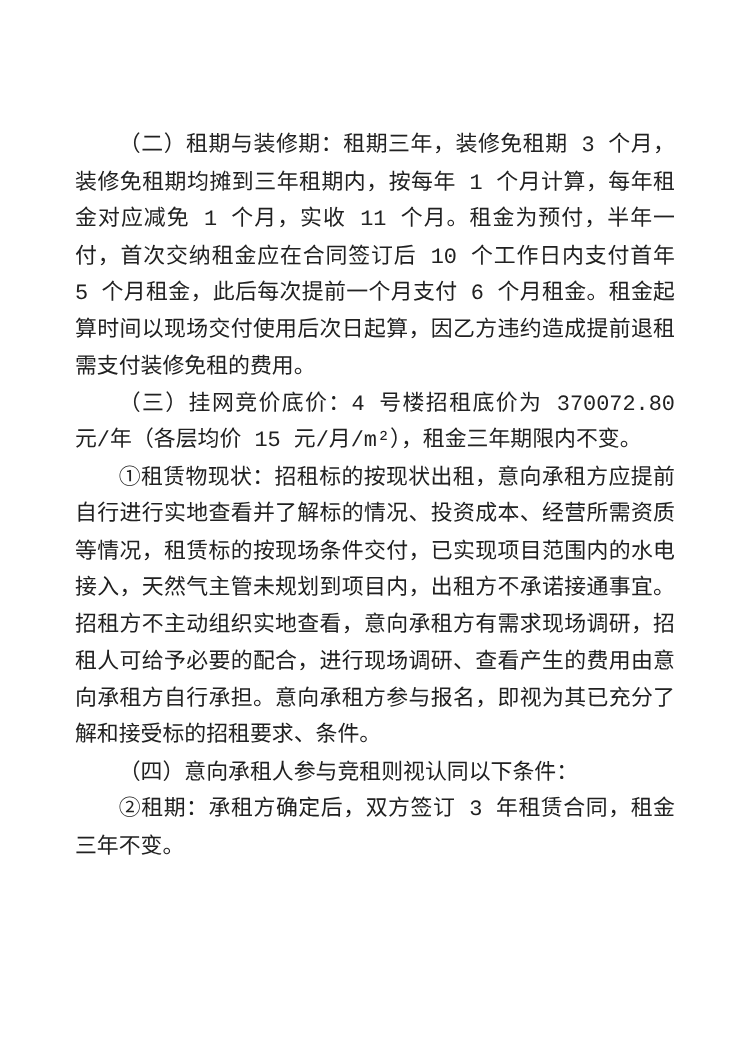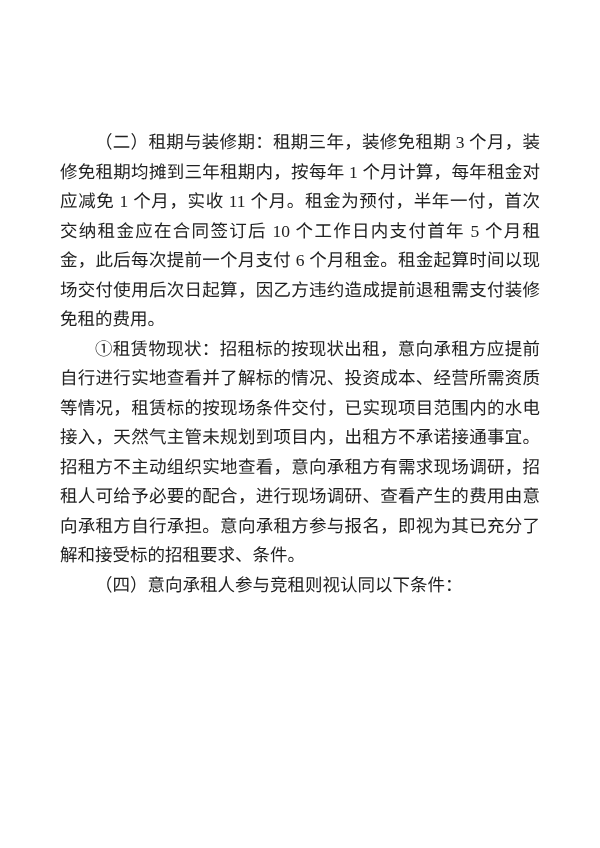--- a/index.html
+++ b/index.html
@@ -12,36 +12,37 @@
       width: 600px;
       height: 848px;
       background: #ffffff;
       overflow: hidden;
     }
     .doc-body {
       position: absolute;
       left: 60px;
       top: 103px;
       width: 480px;
-      font-family: Liberation Serif, serif;
+      font-family: Liberation Mono, monospace;
       font-size: 17.5px;
       line-height: 29.5px;
       color: #212121;
       text-align: justify;
-      margin-top: 25px;
     }
     .doc-body p {
       margin: 0;
       padding: 0;
       text-indent: 2em;
       word-break: break-all;
     }
   </style>
 </head>
 <body>
 
 <div class="page">
   <div class="doc-body">
     <p>（二）租期与装修期：租期三年，装修免租期 3 个月，装修免租期均摊到三年租期内，按每年 1 个月计算，每年租金对应减免 1 个月，实收 11 个月。租金为预付，半年一付，首次交纳租金应在合同签订后 10 个工作日内支付首年 5 个月租金，此后每次提前一个月支付 6 个月租金。租金起算时间以现场交付使用后次日起算，因乙方违约造成提前退租需支付装修免租的费用。</p>
+    <p>（三）挂网竞价底价：4 号楼招租底价为 370072.80 元/年（各层均价 15 元/月/m²），租金三年期限内不变。</p>
     <p>①租赁物现状：招租标的按现状出租，意向承租方应提前自行进行实地查看并了解标的情况、投资成本、经营所需资质等情况，租赁标的按现场条件交付，已实现项目范围内的水电接入，天然气主管未规划到项目内，出租方不承诺接通事宜。招租方不主动组织实地查看，意向承租方有需求现场调研，招租人可给予必要的配合，进行现场调研、查看产生的费用由意向承租方自行承担。意向承租方参与报名，即视为其已充分了解和接受标的招租要求、条件。</p>
     <p>（四）意向承租人参与竞租则视认同以下条件：</p>
+    <p>②租期：承租方确定后，双方签订 3 年租赁合同，租金三年不变。</p>
   </div>
 </div>
 
 </body></html>

